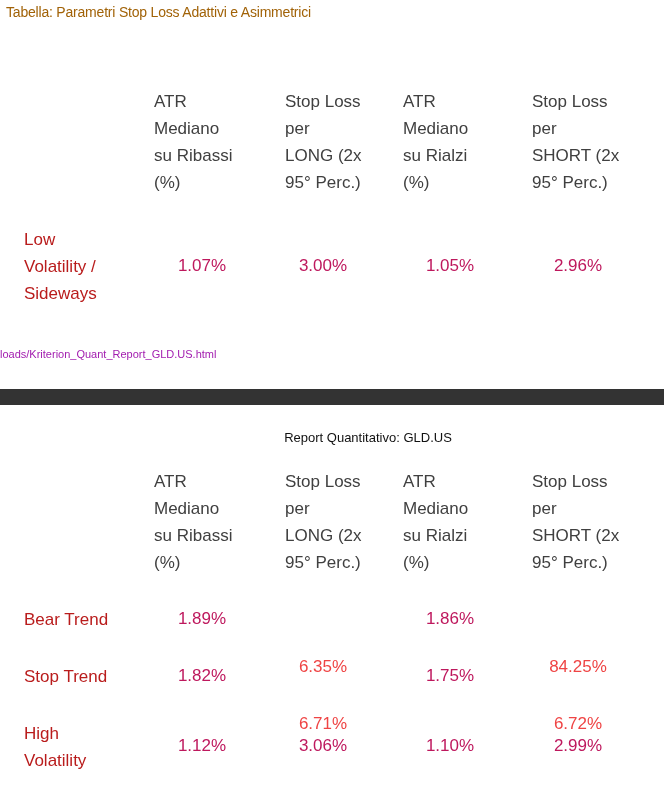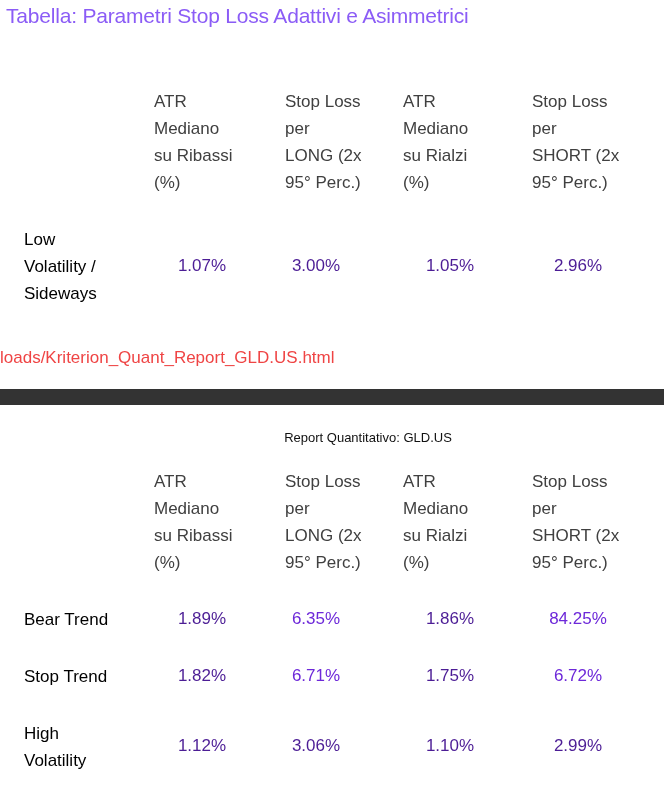--- a/index.html
+++ b/index.html
@@ -2,52 +2,52 @@
 <html><head>
 <meta charset="utf-8">
 <style>
   * { margin: 0; padding: 0; box-sizing: border-box; }
   html, body { width: 664px; height: 787px; overflow: hidden; background: #ffffff; }
   body { position: relative; font-family: "DejaVu Sans", sans-serif; color: #333333; }
 
   .page-title {
     position: absolute; left: 6px; top: 4px;
     font-family: "Liberation Sans", sans-serif;
-    font-size: 21px; color: #8b5cf6; white-space: nowrap; letter-spacing: -0.2px;
+    font-size: 14px; color: #a16207; white-space: nowrap; letter-spacing: -0.2px;
   }
 
   .hdr-row { position: absolute; left: 0; width: 664px; }
   .hdr-cell {
     position: absolute; font-family: "Liberation Sans", sans-serif;
     font-size: 17px; line-height: 27px; color: #404040; white-space: pre-line;
   }
   .c1 { left: 154px; }
   .c2 { left: 285px; }
   .c3 { left: 403px; }
   .c4 { left: 532px; }
 
   .data-row { position: absolute; left: 0; width: 664px; }
   .row-label {
     position: absolute; left: 24px; font-family: "Liberation Sans", sans-serif;
-    font-size: 17px; line-height: 27px; color: #000000; white-space: pre-line;
+    font-size: 17px; line-height: 27px; color: #b91c1c; white-space: pre-line;
   }
   .val {
     position: absolute; font-family: "Liberation Sans", sans-serif;
-    font-size: 17px; color: #4c1d95; width: 80px; text-align: center;
+    font-size: 17px; color: #be185d; width: 80px; text-align: center;
   }
   .v1 { left: 162px; }
-  .v2 { left: 276px; }
+  .v2 { left: 283px; }
   .v3 { left: 410px; }
   .v4 { left: 538px; }
-  .muted { color: #6d28d9; }
+  .muted { color: #ef4444; margin-top: 48px; }
 
   .url-footer {
     position: absolute; left: 0; top: 348px;
     font-family: "Liberation Sans", sans-serif;
-    font-size: 17px; color: #ef4444; white-space: nowrap;
+    font-size: 11px; color: #a21caf; white-space: nowrap;
   }
 
   .page-break {
     position: absolute; left: 0; top: 389px; width: 664px; height: 16px;
     background: #333333;
   }
 
   .print-header {
     position: absolute; left: 0; top: 430px; width: 660px; text-align: center;
     font-family: "Liberation Sans", sans-serif;

